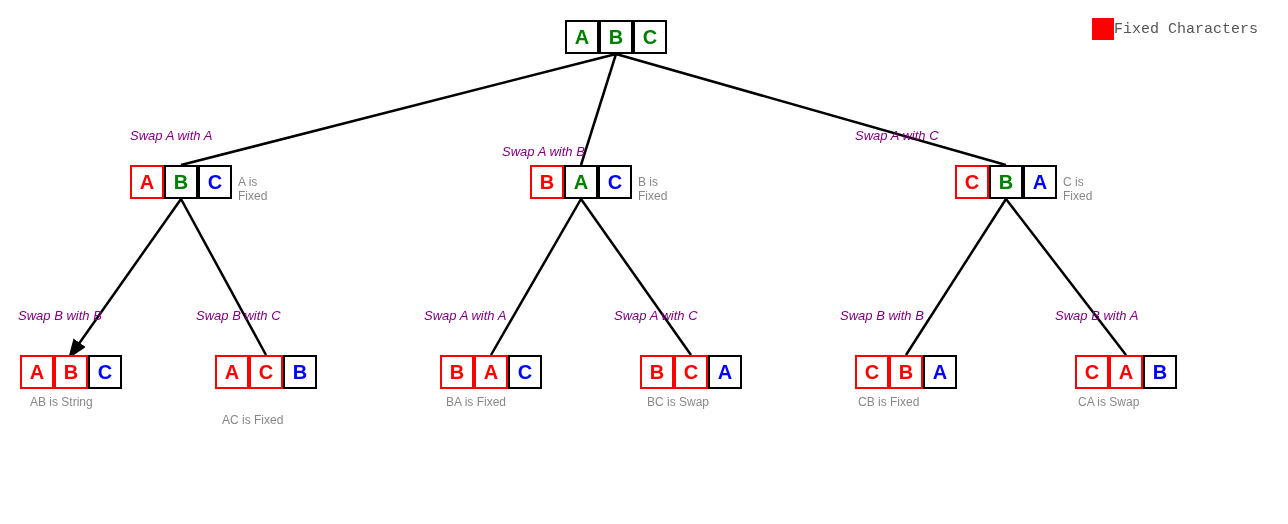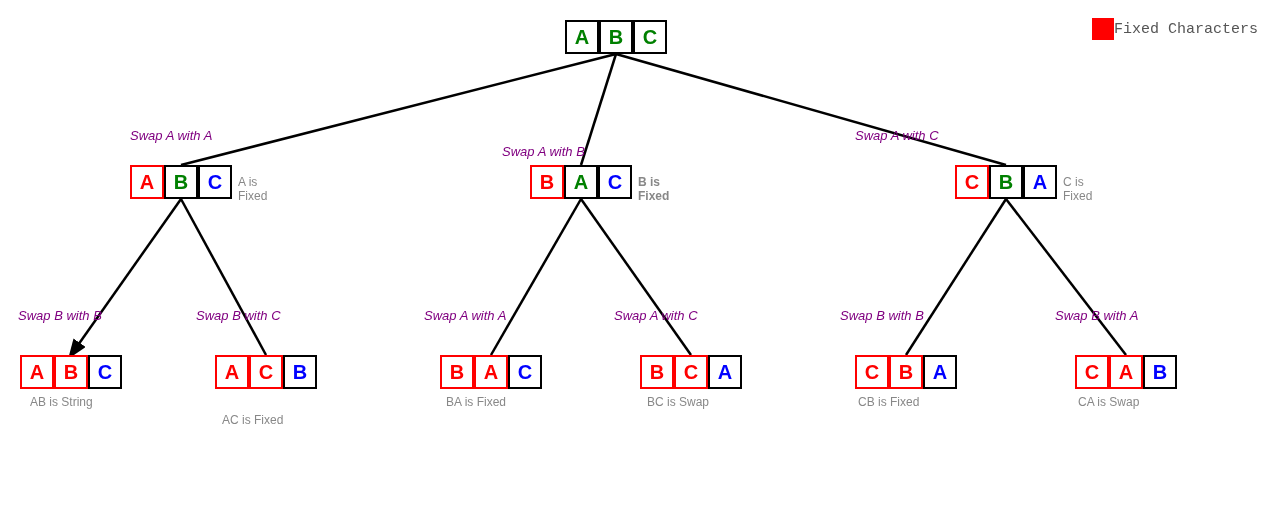--- a/index.html
+++ b/index.html
@@ -146,21 +146,21 @@
     <div class="cell blue">C</div>
   </div>
   <span class="fixed-label" style="left:238px; top:175px;">A is<br>Fixed</span>
   <span class="swap-label" style="left:130px; top:128px;">Swap A with A</span>
 
   <div class="node" style="left:530px; top:165px;">
     <div class="cell fixed red">B</div>
     <div class="cell green">A</div>
     <div class="cell blue">C</div>
   </div>
-  <span class="fixed-label" style="left:638px; top:175px;font-weight:bold;">B is<br>Fixed</span>
+  <span class="fixed-label" style="left:638px; top:175px;">B is<br>Fixed</span>
   <span class="swap-label" style="left:502px; top:144px;">Swap A with B</span>
 
   <div class="node" style="left:955px; top:165px;">
     <div class="cell fixed red">C</div>
     <div class="cell green">B</div>
     <div class="cell blue">A</div>
   </div>
   <span class="fixed-label" style="left:1063px; top:175px;">C is<br>Fixed</span>
   <span class="swap-label" style="left:855px; top:128px;">Swap A with C</span>
 

